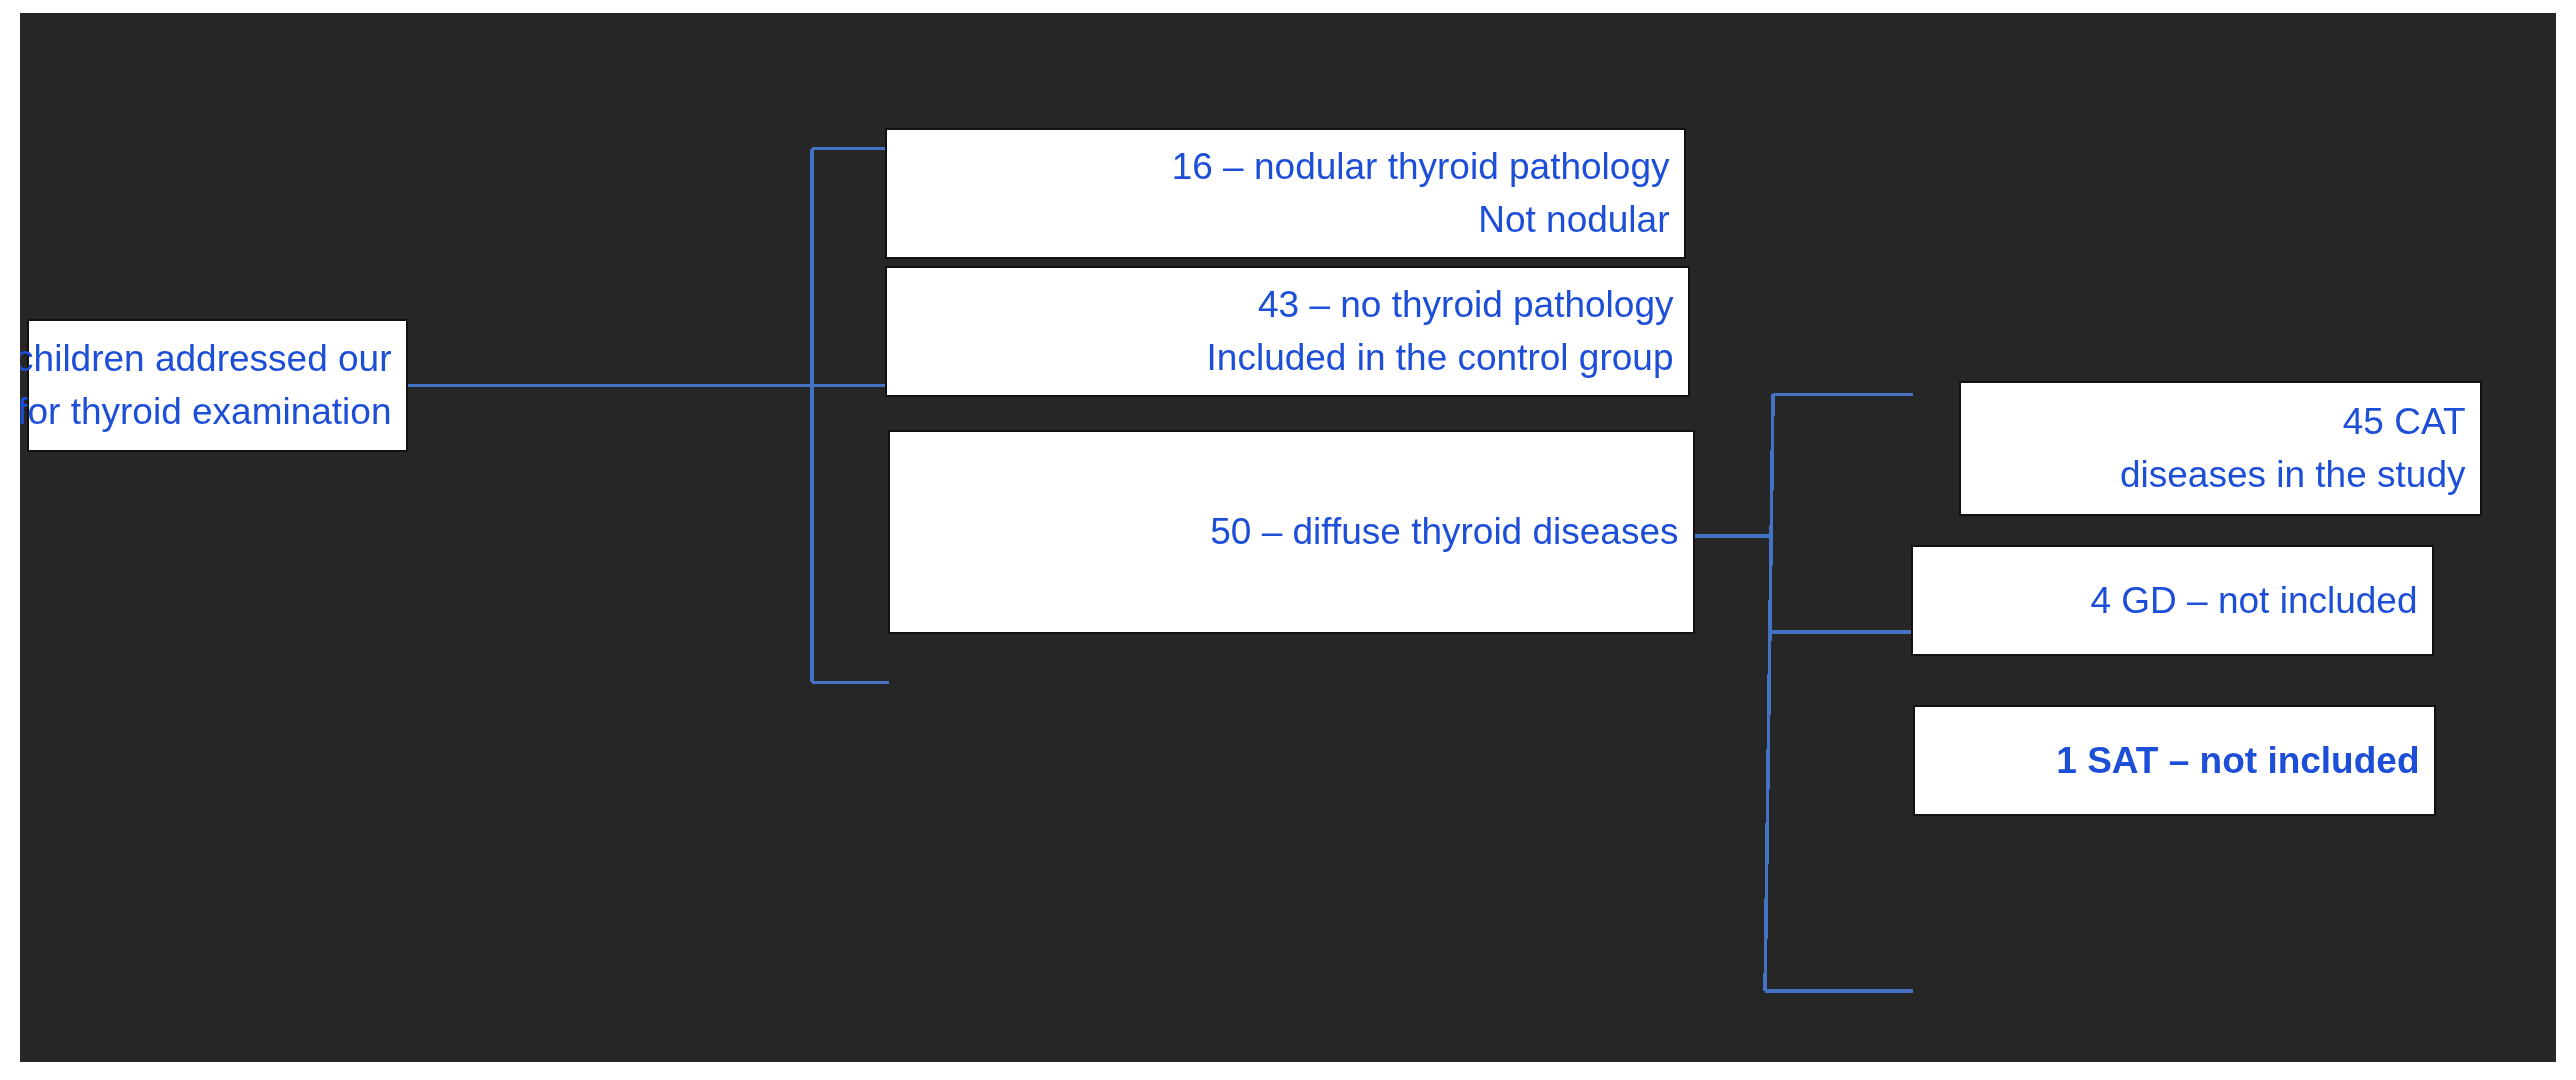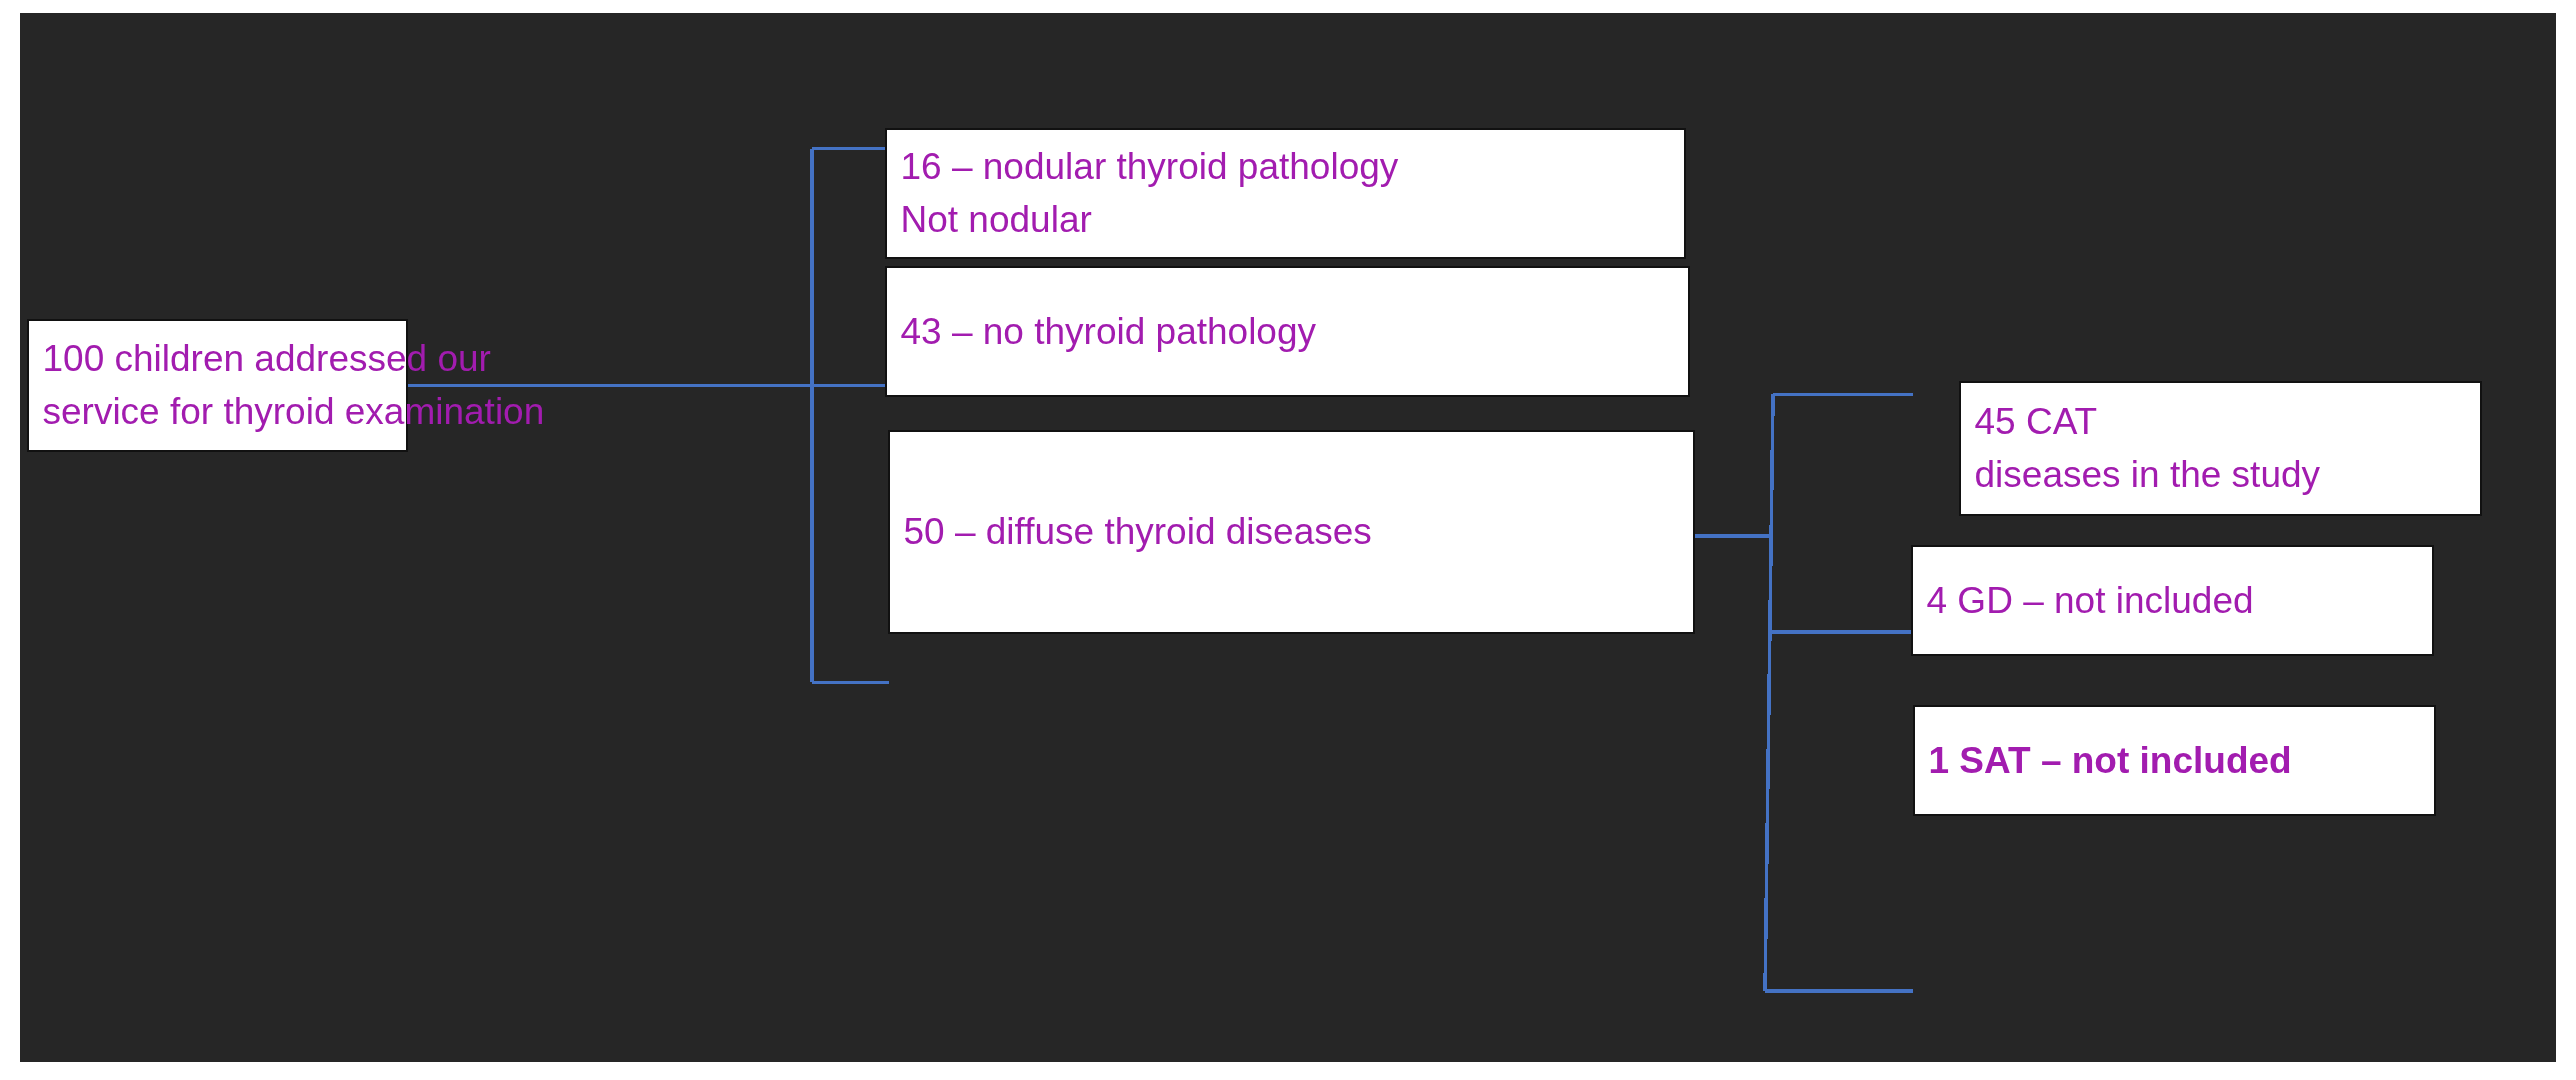--- a/index.html
+++ b/index.html
@@ -36,23 +36,23 @@
     height: 1049px;
     pointer-events: none;
   }
   .node-box {
     position: absolute;
     box-sizing: border-box;
     background: #ffffff;
     border: 2.7px solid #111111;
     display: flex;
     flex-direction: column;
-    align-items: flex-start;
+    align-items: flex-end;
     justify-content: center;
-    color: #a21caf;
+    color: #1d4ed8;
     text-align: center;
     line-height: 1.42;
     font-size: 37px;
     padding: 3.5px 14px;
   }
   .node-line {
     display: block;
     white-space: nowrap;
   }
 </style>
@@ -90,20 +90,21 @@
       <span class="node-line">service for thyroid examination</span>
     </div>
 
     <div class="node-box" style="left:865px; top:115px; width:801px; height:131px;">
       <span class="node-line">16 – nodular thyroid pathology</span>
       <span class="node-line">Not nodular</span>
     </div>
 
     <div class="node-box" style="left:865px; top:253px; width:805px; height:131px;">
       <span class="node-line">43 – no thyroid pathology</span>
+      <span class="node-line">Included in the control group</span>
     </div>
 
     <div class="node-box" style="left:868px; top:417px; width:807px; height:204px;">
       <span class="node-line">50 – diffuse thyroid diseases</span>
     </div>
 
     <div class="node-box" style="left:1939px; top:368px; width:523px; height:135px;">
       <span class="node-line">45 CAT</span>
       <span class="node-line">diseases in the study</span>
     </div>

